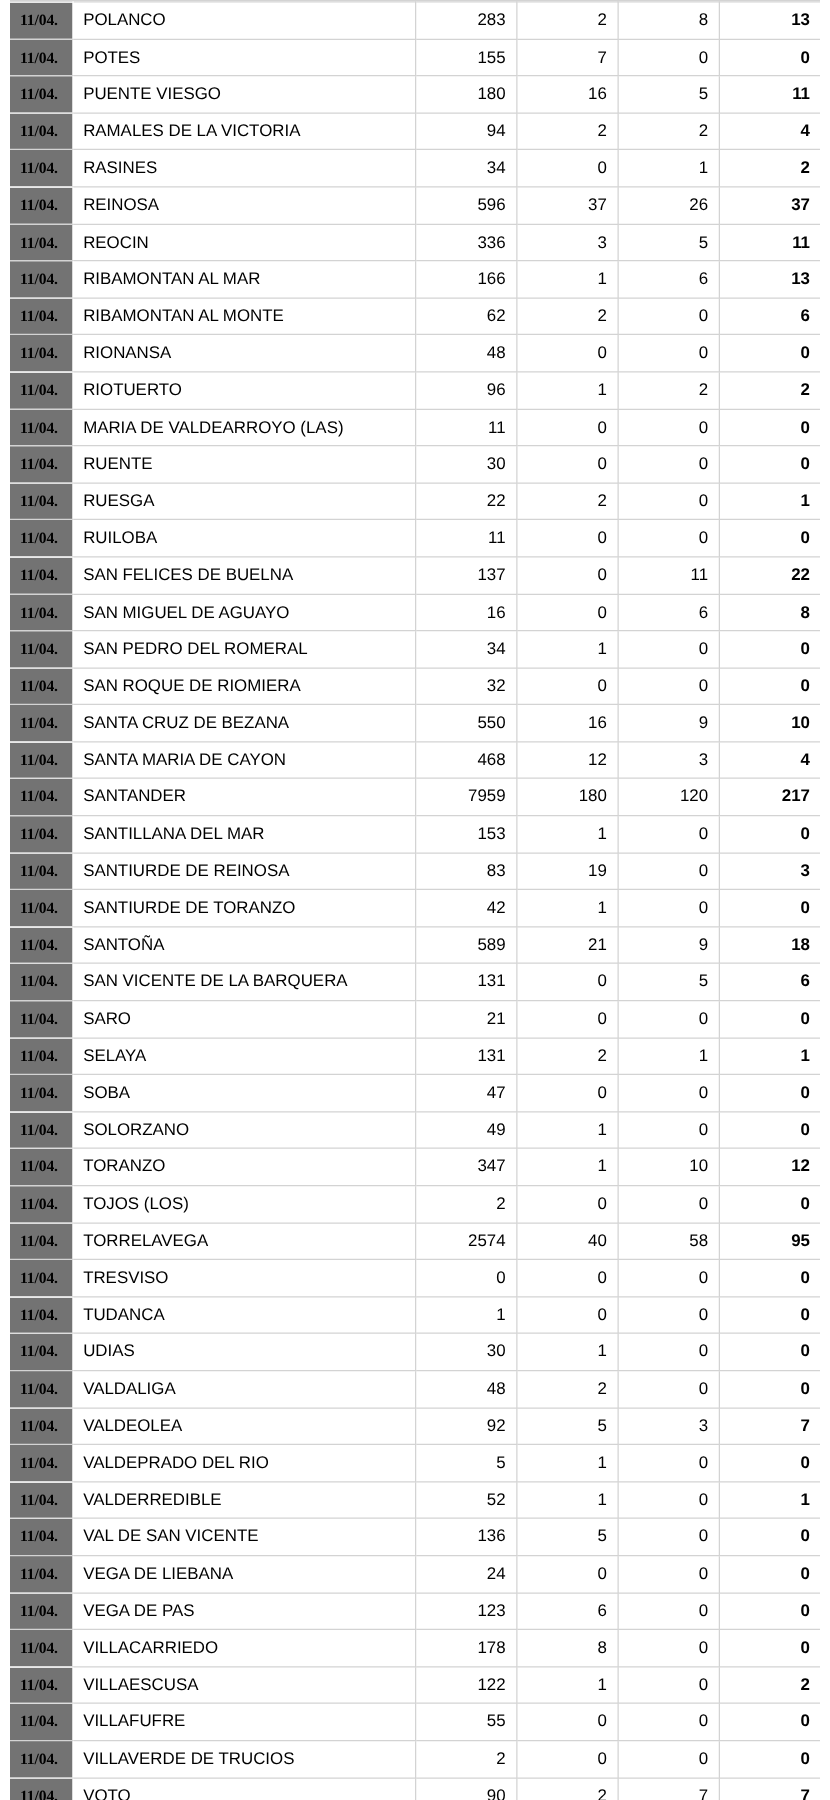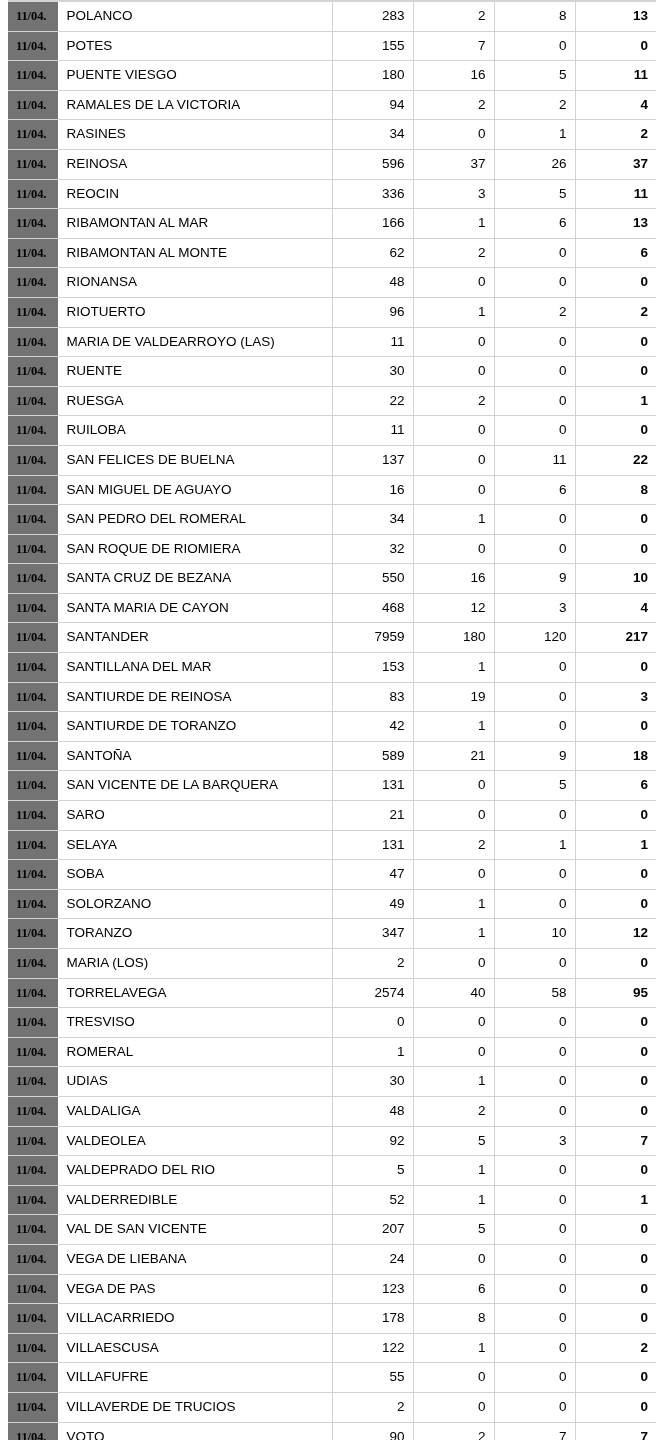--- a/index.html
+++ b/index.html
@@ -346,21 +346,21 @@
         <tr>
           <td class="date">11/04.</td>
           <td class="name">TORANZO</td>
           <td class="num">347</td>
           <td class="num">1</td>
           <td class="num">10</td>
           <td class="num last">12</td>
         </tr>
         <tr>
           <td class="date">11/04.</td>
-          <td class="name">MARIA (LOS)</td>
+          <td class="name">TOJOS (LOS)</td>
           <td class="num">2</td>
           <td class="num">0</td>
           <td class="num">0</td>
           <td class="num last">0</td>
         </tr>
         <tr>
           <td class="date">11/04.</td>
           <td class="name">TORRELAVEGA</td>
           <td class="num">2574</td>
           <td class="num">40</td>
@@ -370,21 +370,21 @@
         <tr>
           <td class="date">11/04.</td>
           <td class="name">TRESVISO</td>
           <td class="num">0</td>
           <td class="num">0</td>
           <td class="num">0</td>
           <td class="num last">0</td>
         </tr>
         <tr>
           <td class="date">11/04.</td>
-          <td class="name">ROMERAL</td>
+          <td class="name">TUDANCA</td>
           <td class="num">1</td>
           <td class="num">0</td>
           <td class="num">0</td>
           <td class="num last">0</td>
         </tr>
         <tr>
           <td class="date">11/04.</td>
           <td class="name">UDIAS</td>
           <td class="num">30</td>
           <td class="num">1</td>
@@ -419,21 +419,21 @@
           <td class="date">11/04.</td>
           <td class="name">VALDERREDIBLE</td>
           <td class="num">52</td>
           <td class="num">1</td>
           <td class="num">0</td>
           <td class="num last">1</td>
         </tr>
         <tr>
           <td class="date">11/04.</td>
           <td class="name">VAL DE SAN VICENTE</td>
-          <td class="num">207</td>
+          <td class="num">136</td>
           <td class="num">5</td>
           <td class="num">0</td>
           <td class="num last">0</td>
         </tr>
         <tr>
           <td class="date">11/04.</td>
           <td class="name">VEGA DE LIEBANA</td>
           <td class="num">24</td>
           <td class="num">0</td>
           <td class="num">0</td>

